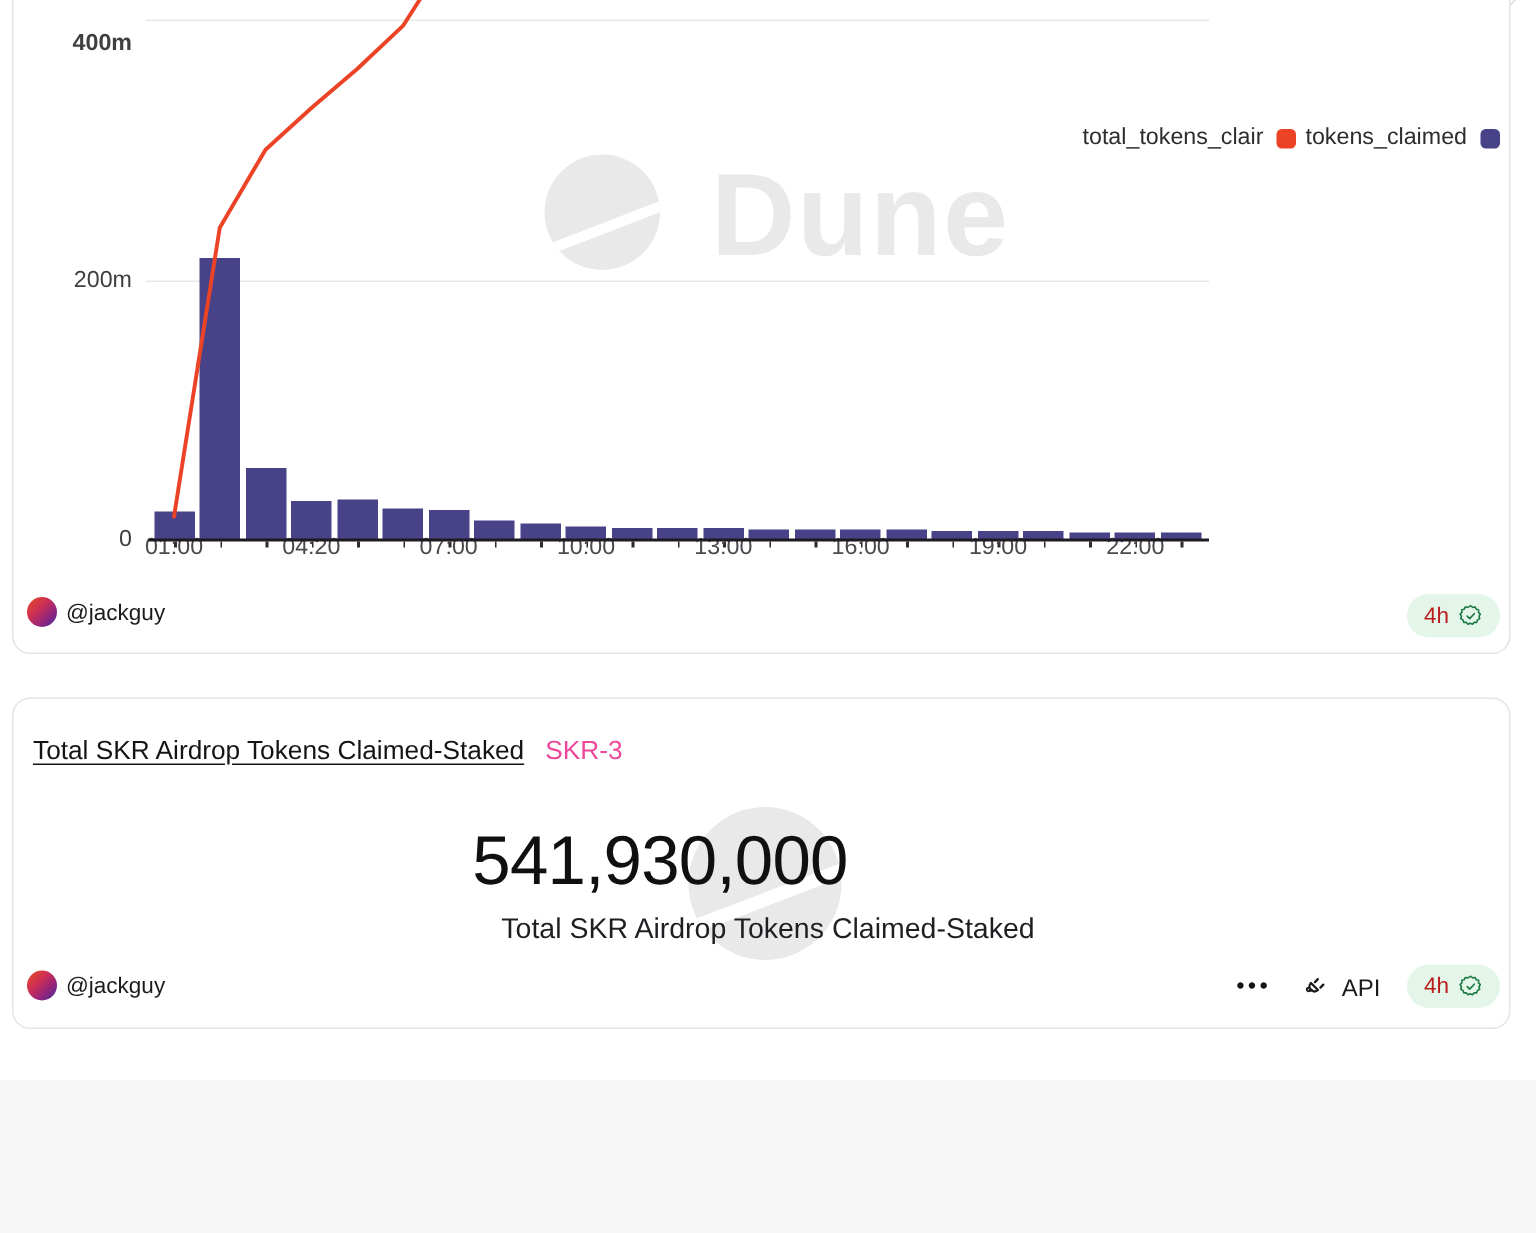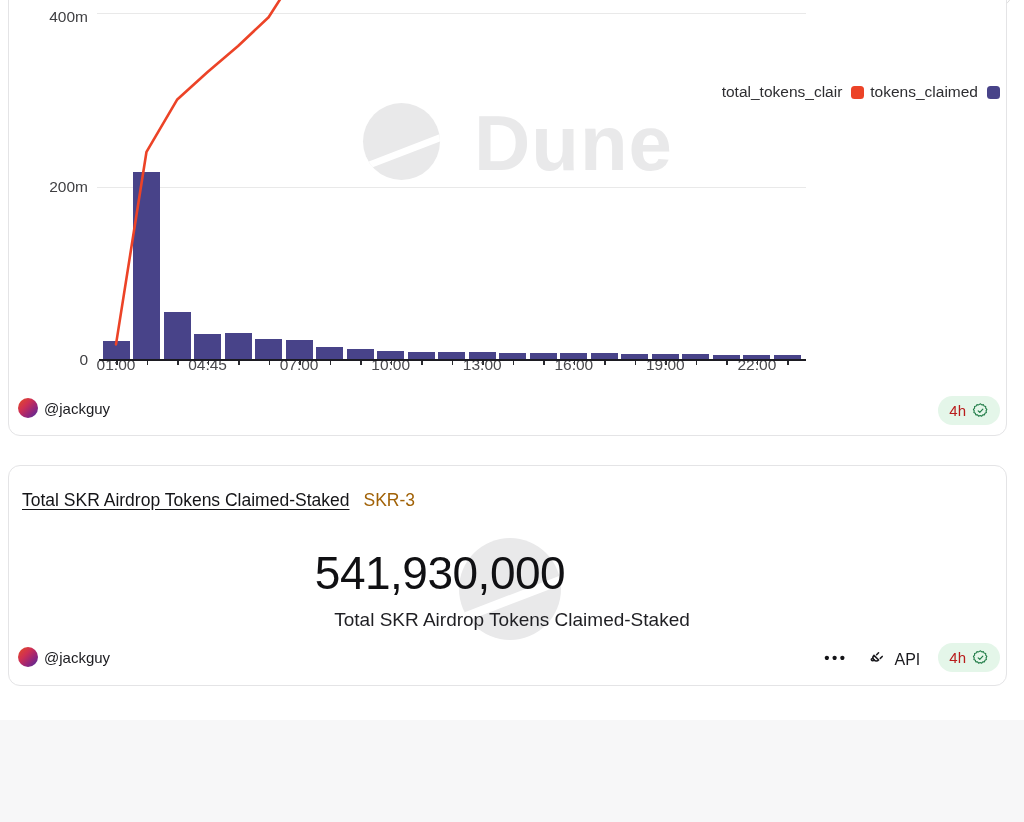--- a/index.html
+++ b/index.html
@@ -48,21 +48,21 @@
   .badge-label{font-size:15px;color:#b91c1c;}
   .footer-right{position:absolute;right:24px;top:643px;display:flex;align-items:center;height:29px;gap:18px;}
   .dots{font-size:15px;letter-spacing:2.5px;color:#141417;font-weight:bold;cursor:pointer;}
   .api-group{display:flex;align-items:flex-end;gap:7px;cursor:pointer;}
   .api-label{font-size:16px;color:#1b1b1f;}
   .badge-inline{position:static;}
 
   
   .counter-title-row{position:absolute;left:22px;top:490px;display:flex;align-items:baseline;gap:14px;}
   .counter-title{font-size:17.5px;color:#141417;text-decoration:underline;text-underline-offset:3px;cursor:pointer;}
-  .counter-tag{font-size:17.5px;color:#a16207;}
+  .counter-tag{font-size:17.5px;color:#ec4899;}
   .counter-value{position:absolute;left:0;top:546px;width:880px;text-align:center;
                  font-size:46px;font-weight:500;color:#101013;letter-spacing:-0.5px;}
   .counter-caption{position:absolute;left:0;top:609px;width:1024px;text-align:center;
                    font-size:19px;color:#1f1f23;}
 </style>
 </head>
 <body>
 
 <div class="stage">
 
@@ -74,21 +74,21 @@
   <div class="dune-circle" style="left:363px;top:103px;width:77px;height:77px;">
     <div class="dune-slash" style="top:60%;height:7px;"></div>
   </div>
   <div class="dune-word" style="left:474px;top:104px;">Dune</div>
 
   <div id="plot-layer">
       <div class="ytick-label" style="top: 351px;">0</div>
       <div class="gridline" style="left: 97px; top: 186.5px; width: 709px;"></div>
       <div class="ytick-label" style="top: 177.5px;">200m</div>
       <div class="gridline" style="left: 97px; top: 13px; width: 709px;"></div>
-      <div class="ytick-label" style="top: 8px;">400m</div>
+      <div class="ytick-label" style="top: 20px; font-weight: bold;">400m</div>
       <div class="bar" style="left: 102.5px; top: 340.915px; width: 27px; height: 19.085px; background: rgb(72, 67, 137);"></div>
       <div class="bar" style="left: 133.02px; top: 171.752px; width: 27px; height: 188.248px; background: rgb(72, 67, 137);"></div>
       <div class="bar" style="left: 163.54px; top: 312.288px; width: 27px; height: 47.7125px; background: rgb(72, 67, 137);"></div>
       <div class="bar" style="left: 194.06px; top: 333.975px; width: 27px; height: 26.025px; background: rgb(72, 67, 137);"></div>
       <div class="bar" style="left: 224.58px; top: 333.108px; width: 27px; height: 26.8925px; background: rgb(72, 67, 137);"></div>
       <div class="bar" style="left: 255.1px; top: 339.18px; width: 27px; height: 20.82px; background: rgb(72, 67, 137);"></div>
       <div class="bar" style="left: 285.62px; top: 340.048px; width: 27px; height: 19.9525px; background: rgb(72, 67, 137);"></div>
       <div class="bar" style="left: 316.14px; top: 346.988px; width: 27px; height: 13.0125px; background: rgb(72, 67, 137);"></div>
       <div class="bar" style="left: 346.66px; top: 348.723px; width: 27px; height: 11.2775px; background: rgb(72, 67, 137);"></div>
       <div class="bar" style="left: 377.18px; top: 351.325px; width: 27px; height: 8.675px; background: rgb(72, 67, 137);"></div>
@@ -103,21 +103,21 @@
       <div class="bar" style="left: 651.86px; top: 353.928px; width: 27px; height: 6.0725px; background: rgb(72, 67, 137);"></div>
       <div class="bar" style="left: 682.38px; top: 353.928px; width: 27px; height: 6.0725px; background: rgb(72, 67, 137);"></div>
       <div class="bar" style="left: 712.9px; top: 354.795px; width: 27px; height: 5.205px; background: rgb(72, 67, 137);"></div>
       <div class="bar" style="left: 743.42px; top: 354.795px; width: 27px; height: 5.205px; background: rgb(72, 67, 137);"></div>
       <div class="bar" style="left: 773.94px; top: 354.795px; width: 27px; height: 5.205px; background: rgb(72, 67, 137);"></div>
       <div class="tickmark" style="left: 116px;"></div>
       <div class="xtick-label" style="left: 116px;">01:00</div>
       <div class="tickmark" style="left: 146.52px;"></div>
       <div class="tickmark" style="left: 177.04px;"></div>
       <div class="tickmark" style="left: 207.56px;"></div>
-      <div class="xtick-label" style="left: 207.56px;">04:45</div>
+      <div class="xtick-label" style="left: 207.56px;">04:20</div>
       <div class="tickmark" style="left: 238.08px;"></div>
       <div class="tickmark" style="left: 268.6px;"></div>
       <div class="tickmark" style="left: 299.12px;"></div>
       <div class="xtick-label" style="left: 299.12px;">07:00</div>
       <div class="tickmark" style="left: 329.64px;"></div>
       <div class="tickmark" style="left: 360.16px;"></div>
       <div class="tickmark" style="left: 390.68px;"></div>
       <div class="xtick-label" style="left: 390.68px;">10:00</div>
       <div class="tickmark" style="left: 421.2px;"></div>
       <div class="tickmark" style="left: 451.72px;"></div>

